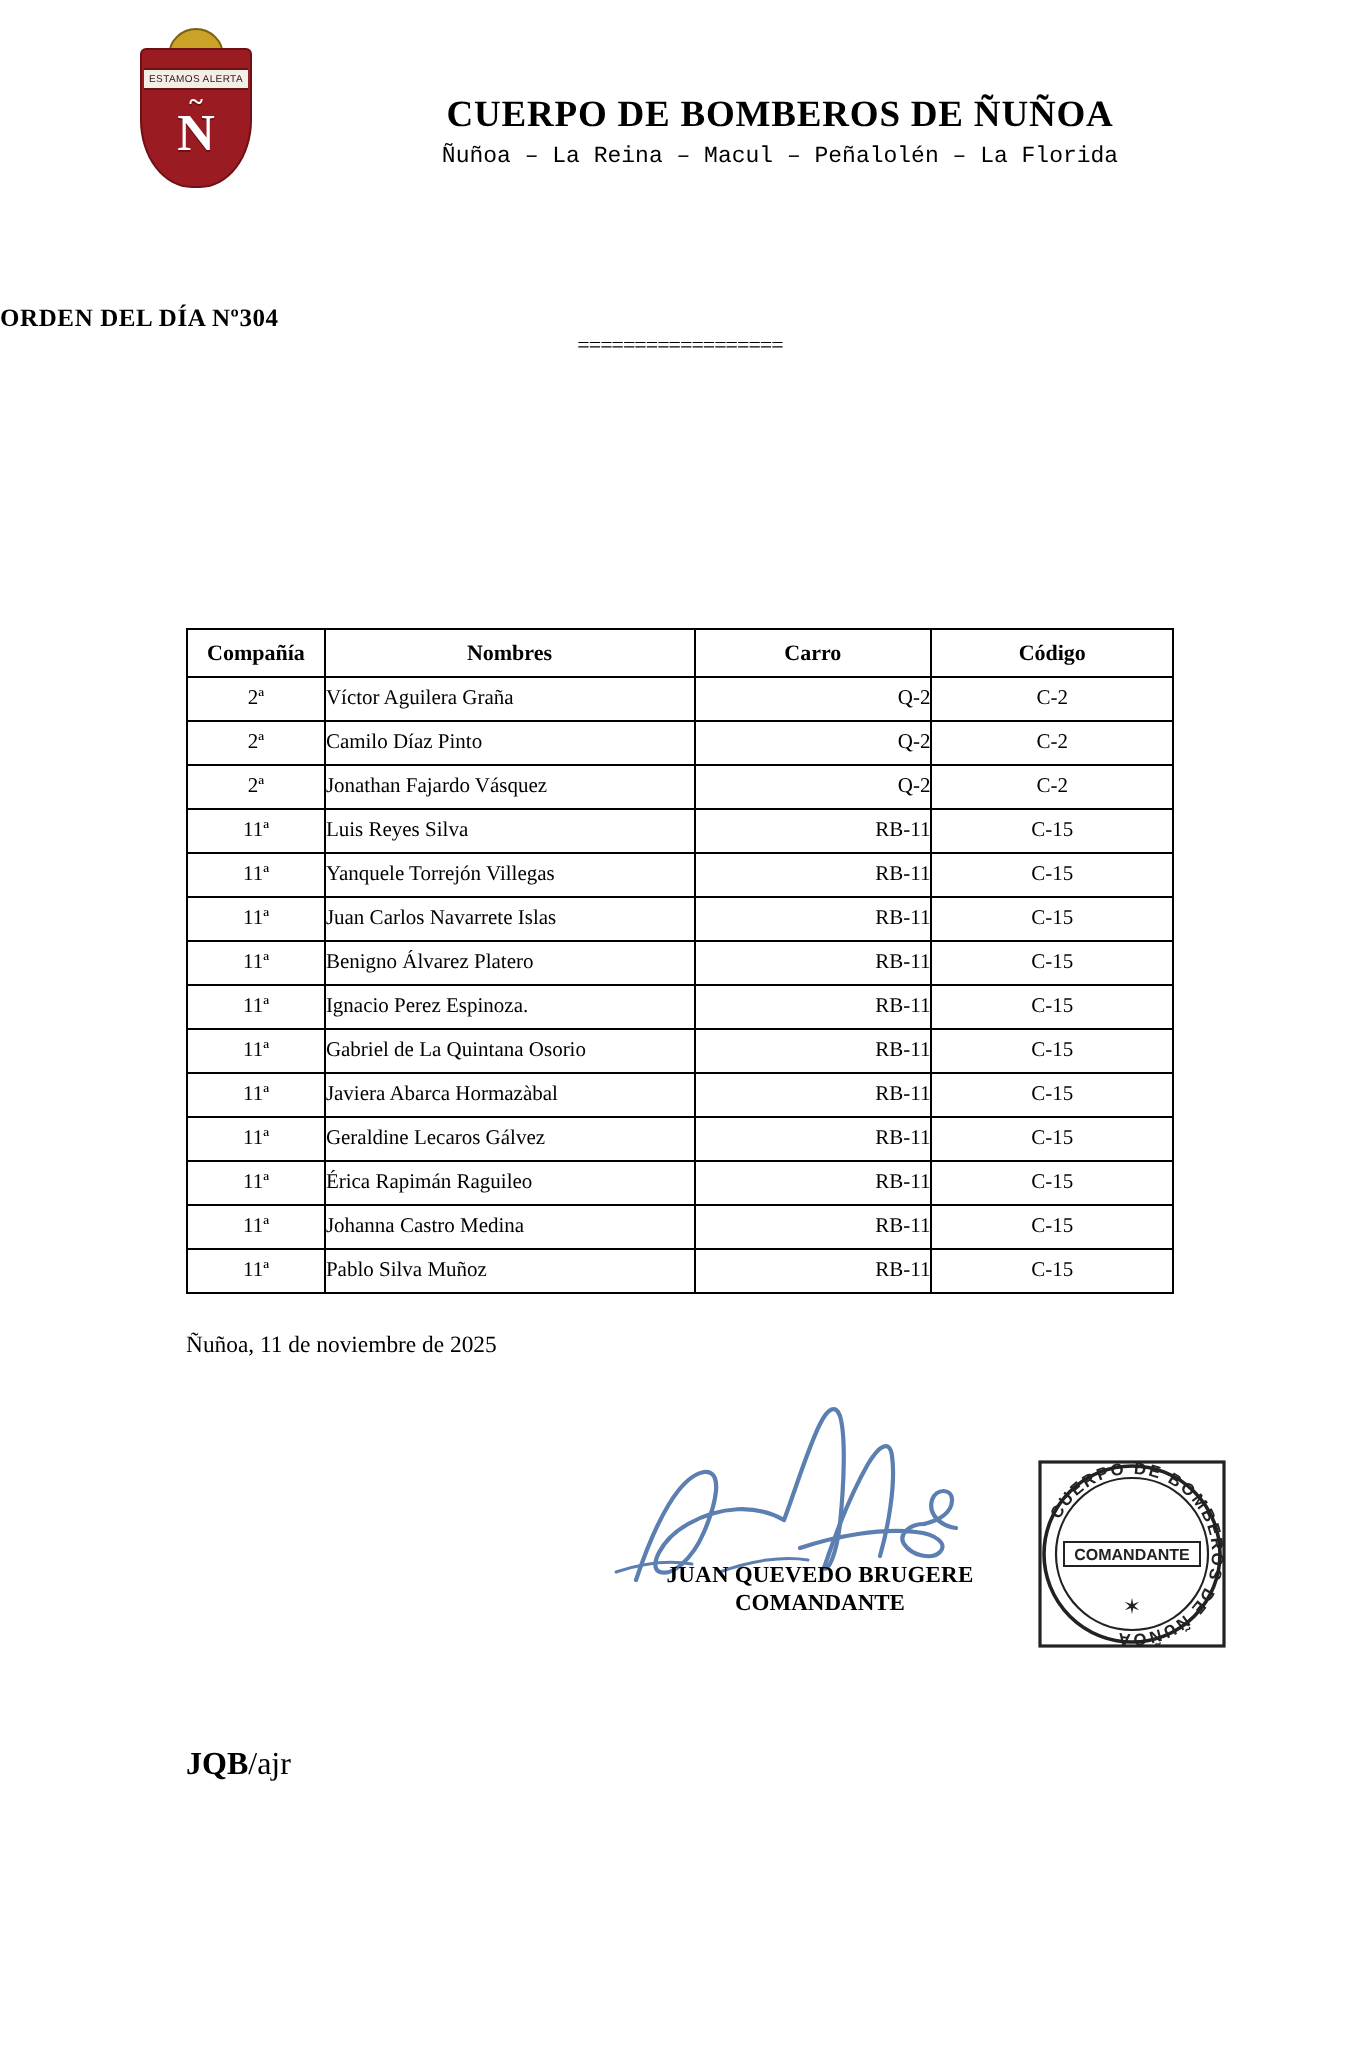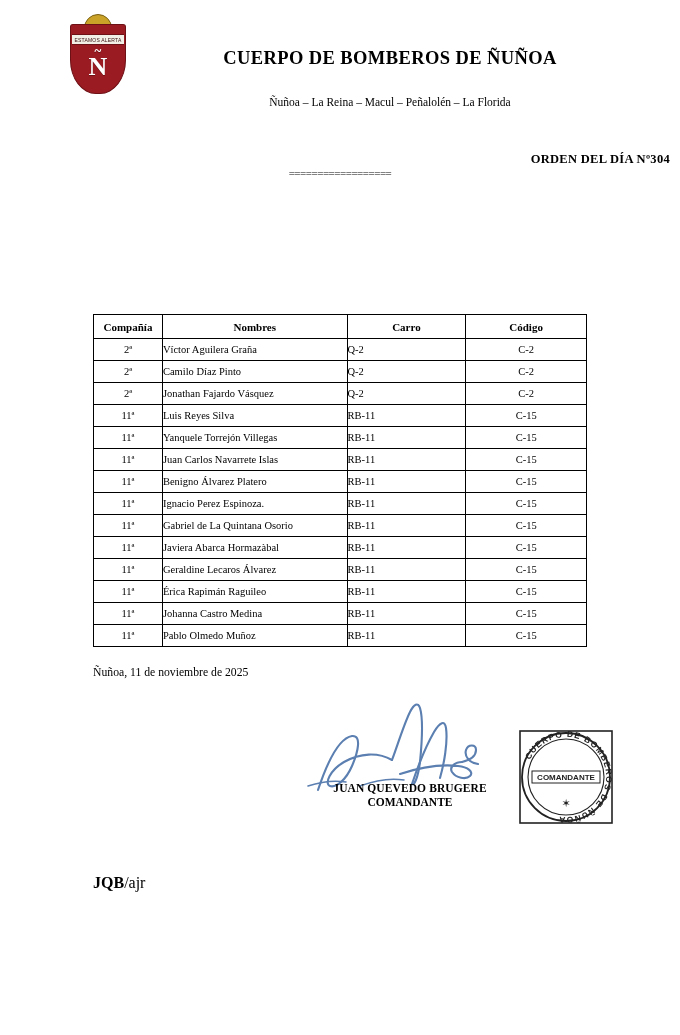--- a/index.html
+++ b/index.html
@@ -117,31 +117,30 @@
     letter-spacing: .4px;
     font-family: "Liberation Serif", serif;
   }
   .org-sub {
     position: absolute;
     left: 140px;
     top: 62px;
     width: 500px;
     text-align: center;
     font-size: 11.5px;
-    font-family: Liberation Serif, serif;
-    margin-top: 24px;
+    font-family: Liberation Mono, monospace;
   }
 
   
   .doc-title {
     position: absolute;
     top: 152px;
     left: 0;
     width: 670px;
-    text-align: right;
+    text-align: left;
     font-size: 12.5px;
     font-weight: bold;
     letter-spacing: .3px;
   }
   .doc-title-rule {
     position: absolute;
     top: 167px;
     left: 0;
     width: 680px;
     text-align: center;
@@ -197,21 +196,21 @@
     vertical-align: middle;
   }
   table.data th {
     font-weight: bold;
     text-align: center;
     font-size: 11px;
     height: 23px;
   }
   td.c-comp { text-align: center; width: 68px; }
   td.c-name { text-align: left; padding-left: 14px; width: 184px; }
-  td.c-carro { text-align: left; width: 118px; margin-top: 16px; }
+  td.c-carro { text-align: right; width: 118px; margin-top: 16px; }
   td.c-cod { text-align: center; width: 120px; }
   th.h-comp { width: 68px; }
   th.h-name { width: 184px; }
   th.h-carro { width: 118px; }
   th.h-cod { width: 120px; }
 
   
   .date-line {
     position: absolute;
     top: 666px;
@@ -355,39 +354,39 @@
         <td class="c-cod">C-15</td>
       </tr>
       <tr>
         <td class="c-comp">11ª</td>
         <td class="c-name">Javiera Abarca Hormazàbal</td>
         <td class="c-carro">RB-11</td>
         <td class="c-cod">C-15</td>
       </tr>
       <tr>
         <td class="c-comp">11ª</td>
-        <td class="c-name">Geraldine Lecaros Álvarez</td>
+        <td class="c-name">Geraldine Lecaros Gálvez</td>
         <td class="c-carro">RB-11</td>
         <td class="c-cod">C-15</td>
       </tr>
       <tr>
         <td class="c-comp">11ª</td>
         <td class="c-name">Érica Rapimán Raguileo</td>
         <td class="c-carro">RB-11</td>
         <td class="c-cod">C-15</td>
       </tr>
       <tr>
         <td class="c-comp">11ª</td>
         <td class="c-name">Johanna Castro Medina</td>
         <td class="c-carro">RB-11</td>
         <td class="c-cod">C-15</td>
       </tr>
       <tr>
         <td class="c-comp">11ª</td>
-        <td class="c-name">Pablo Olmedo Muñoz</td>
+        <td class="c-name">Pablo Silva Muñoz</td>
         <td class="c-carro">RB-11</td>
         <td class="c-cod">C-15</td>
       </tr>
     </tbody>
   </table>
 
   <div class="date-line">Ñuñoa, 11 de noviembre de 2025</div>
 
   <div class="sig-wrap">
     <svg class="sig-svg" width="220" height="110" viewBox="0 0 220 110">

